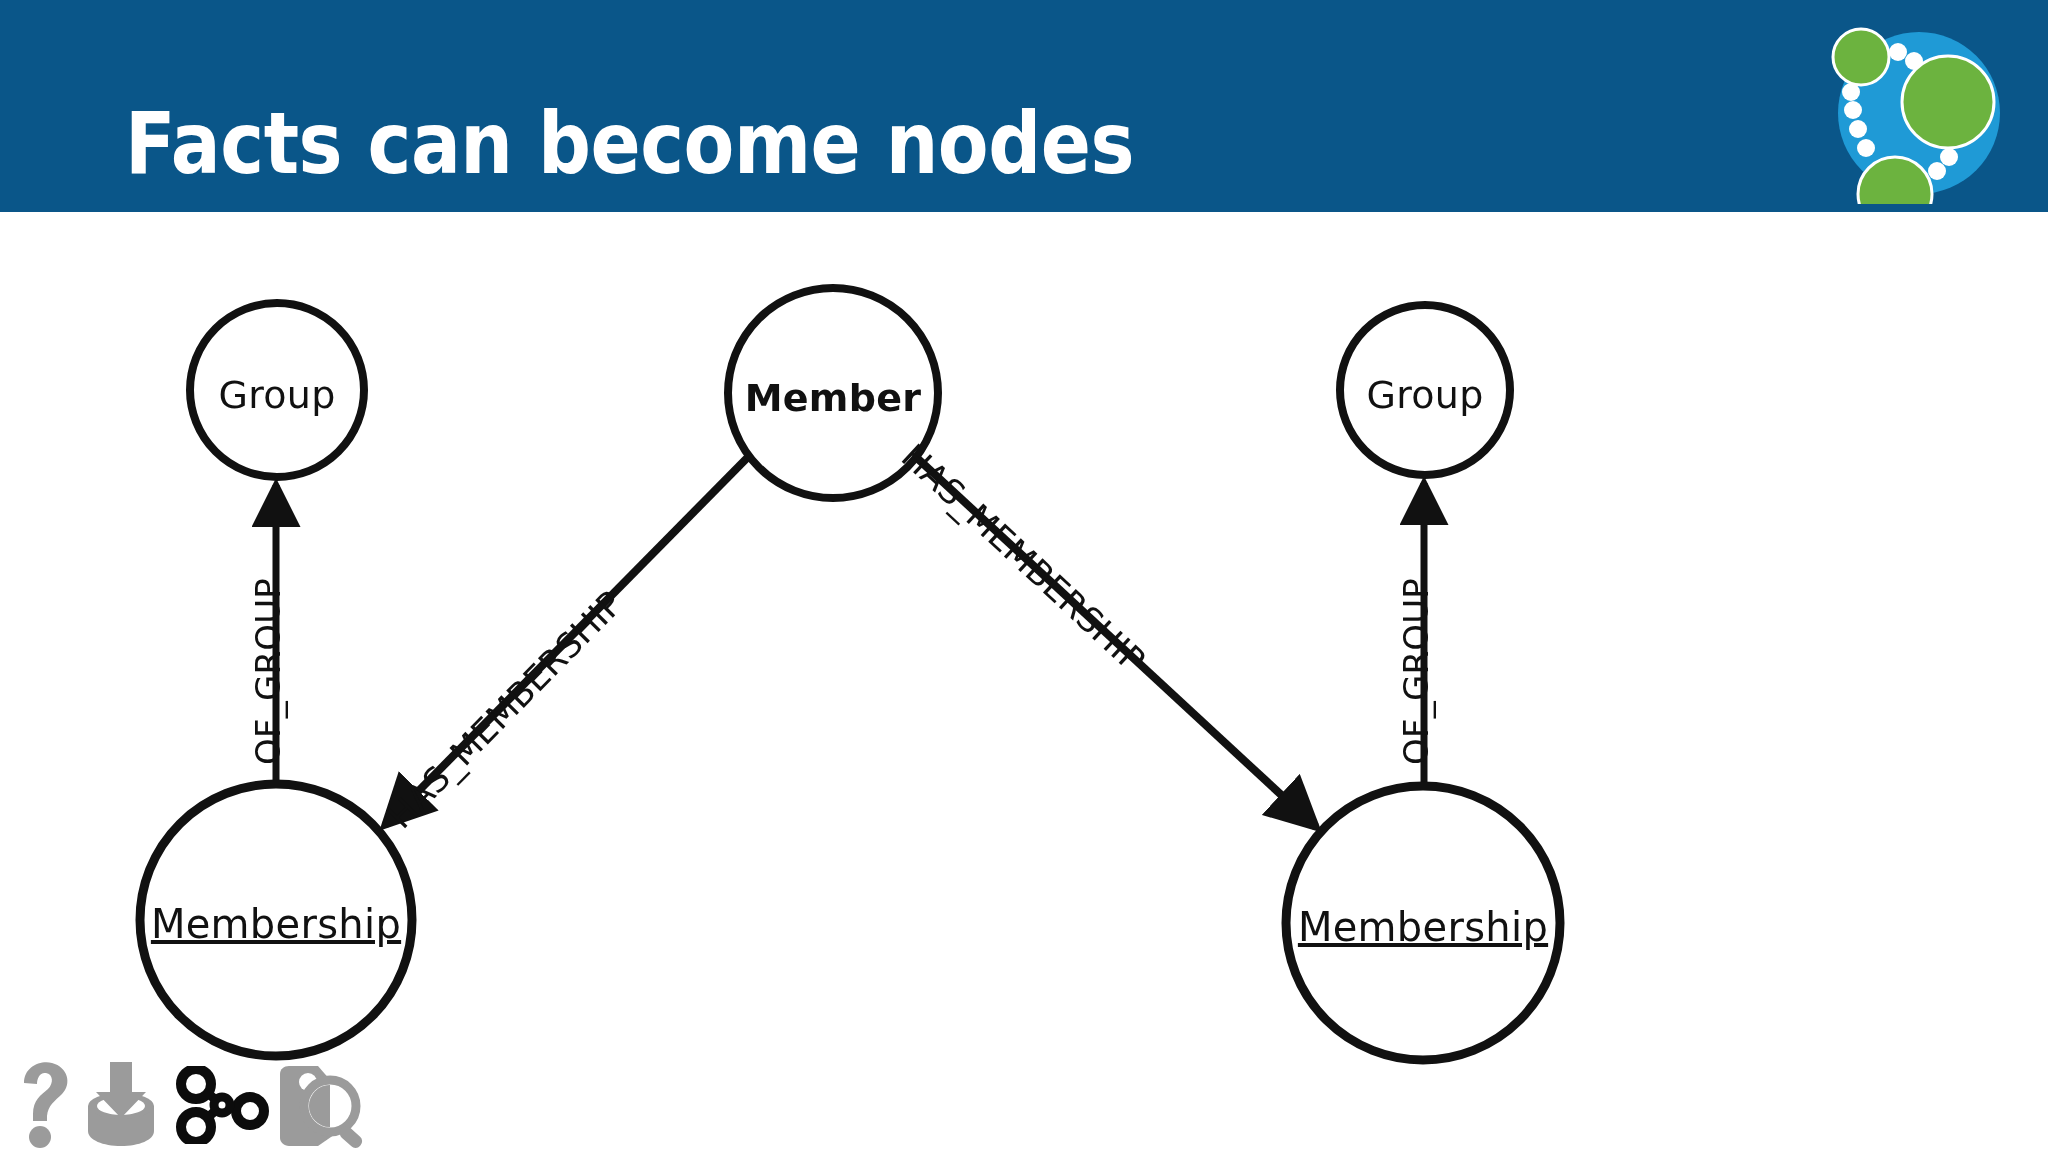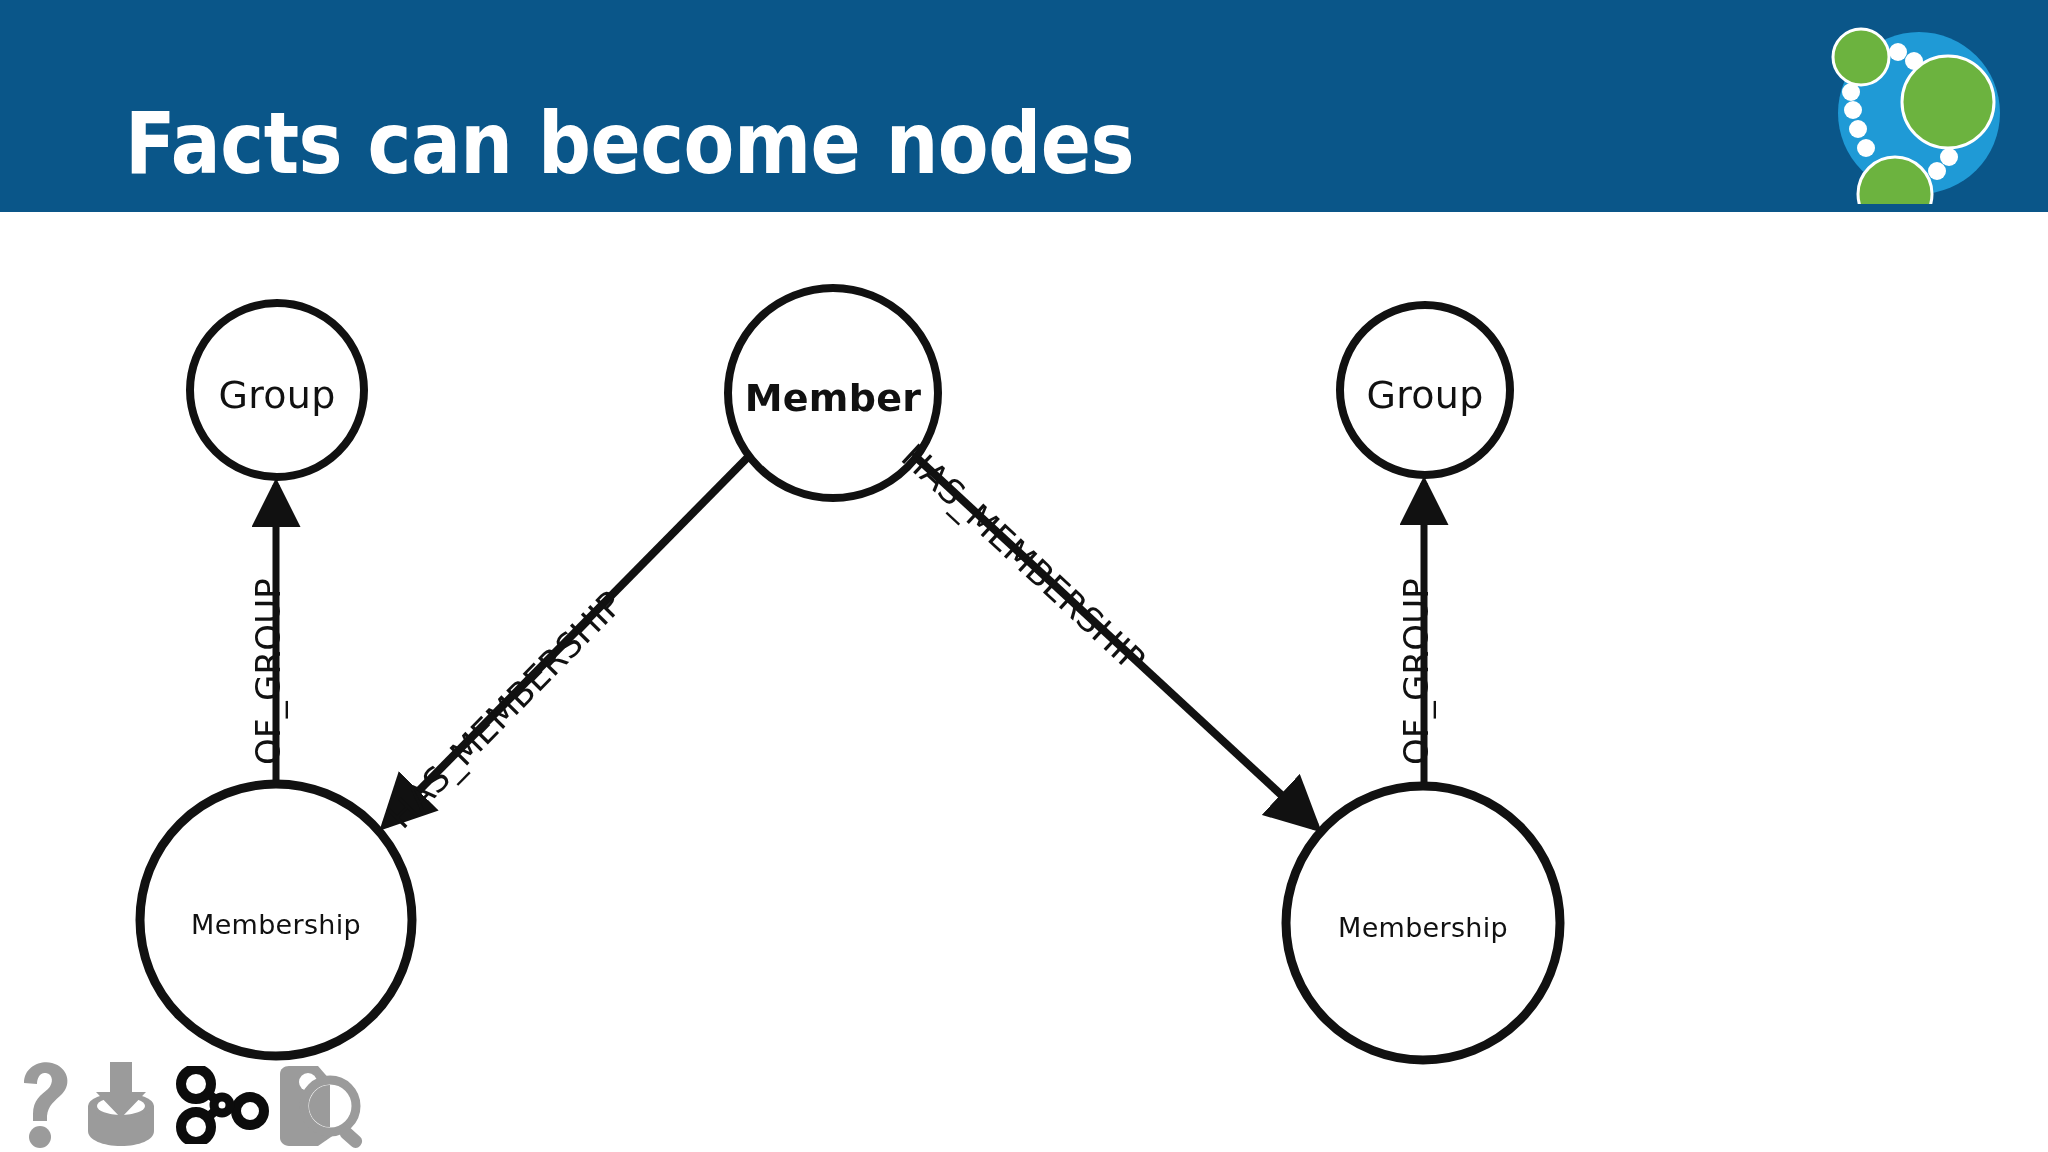--- a/index.html
+++ b/index.html
@@ -66,21 +66,22 @@
     position: absolute;
     font-family: "DejaVu Sans", sans-serif;
     font-size: 38px;
     color: #111111;
     white-space: nowrap;
     transform: translate(-50%, -50%);
     pointer-events: none;
     letter-spacing: 0.3px;
   }
   .node-label.big {
-    font-size: 27px;
+    font-size: 40px;
+    text-decoration: underline;
   }
   .edge-label {
     position: absolute;
     font-family: "DejaVu Sans", sans-serif;
     font-size: 34px;
     color: #111111;
     white-space: nowrap;
     letter-spacing: 0.2px;
   }
 

